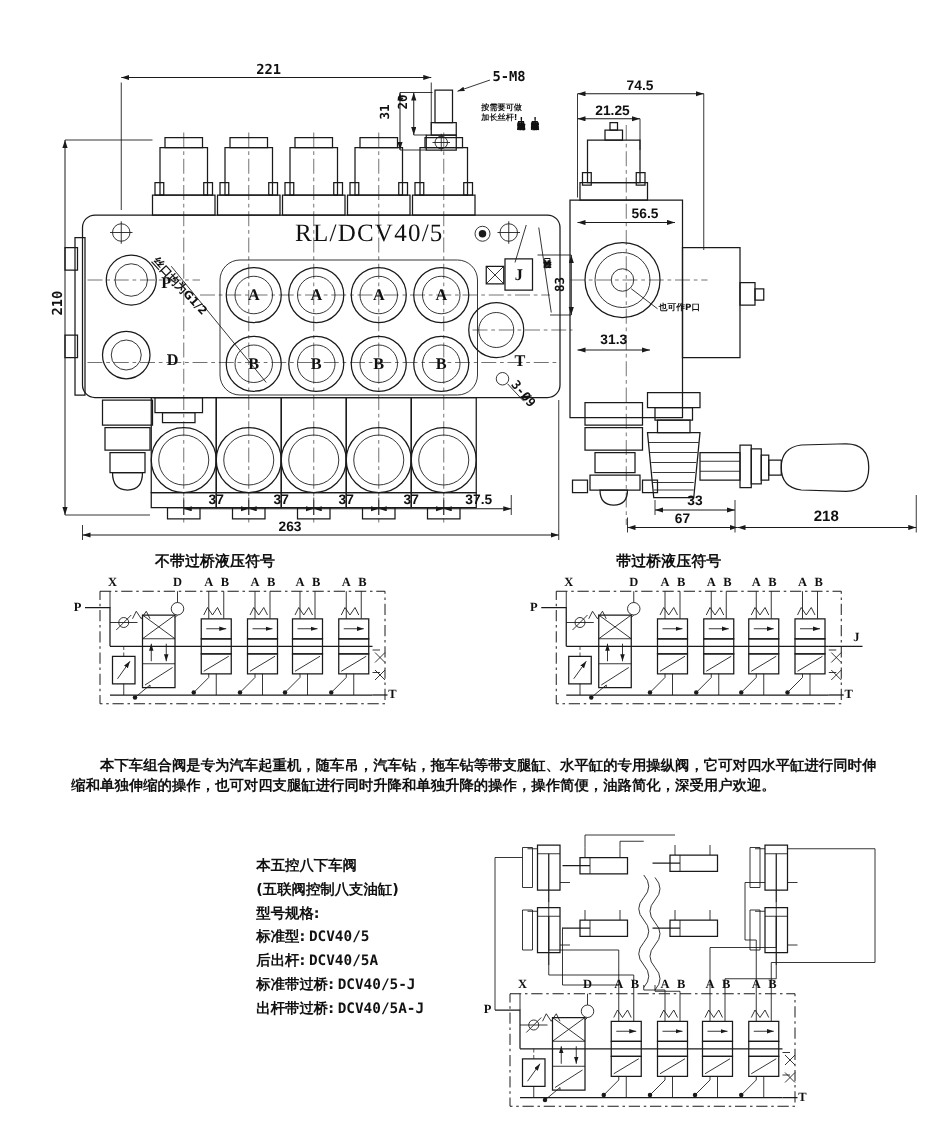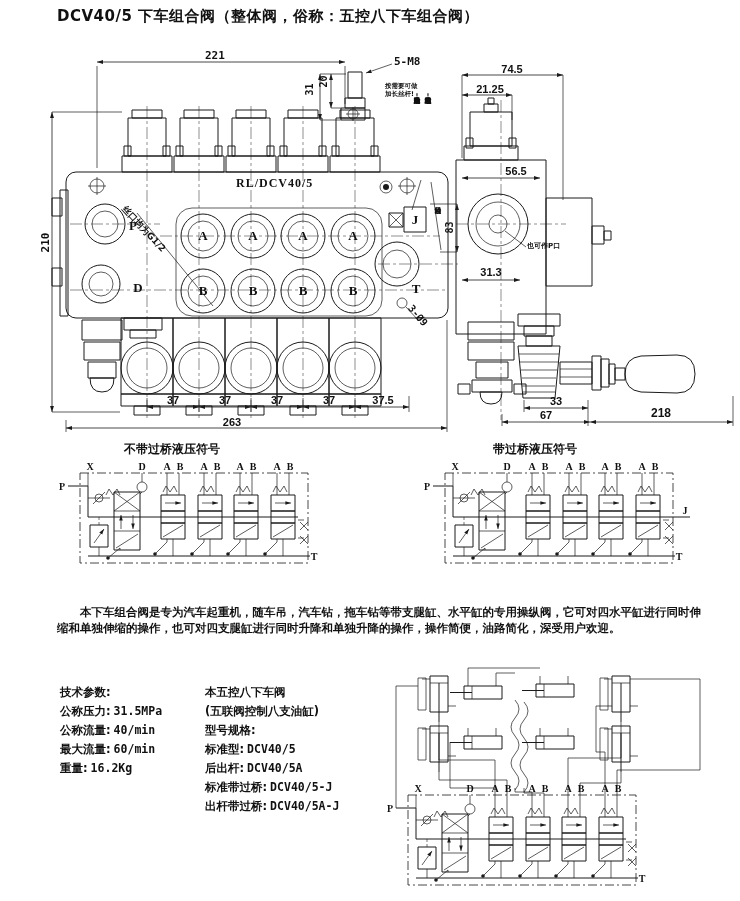--- a/index.html
+++ b/index.html
@@ -16,21 +16,21 @@
   .lbl{position:absolute;white-space:nowrap;color:#111;font-weight:bold;}
   .dim{font-family:"DejaVu Sans Mono",monospace;font-size:11px;}
   .dimc{font-family:Liberation Sans, sans-serif;font-size:11px;transform:translate(-50%,0);}
   .r90{transform:rotate(-90deg);}
   .pt{font-family:"Liberation Serif","DejaVu Serif",serif;font-size:13px;transform:translate(-50%,-50%);}
   .sl{font-family:"Liberation Serif","DejaVu Serif",serif;font-size:10px;transform:translate(-50%,-50%);}
   .cn{font-family:"DejaVu Sans",sans-serif;font-weight:bold;}
   .note{font-size:6.5px;line-height:8px;}
   .vert{writing-mode:vertical-rl;text-orientation:upright;font-size:6.5px;letter-spacing:0;}
   .title{position:absolute;left:57px;top:7px;font-size:15px;font-weight:bold;letter-spacing:.5px;}
-  .model{position:absolute;left:236px;top:176px;font-family:"Liberation Serif","DejaVu Serif",serif;font-weight:bold;font-size:12px;letter-spacing:1px;}
+  .model{position:absolute;left:236px;top:176px;font-family:"Liberation Serif","DejaVu Serif",serif;font-weight:normal;font-size:20px;letter-spacing:1px;}
   .schtitle{position:absolute;width:160px;text-align:center;font-size:12px;}
   .para{position:absolute;left:57px;top:588px;width:644px;font-size:11.5px;font-weight:bold;line-height:1.42;text-align:justify;text-indent:2em;margin-top:16px;}
   .specs{position:absolute;left:60px;top:683px;font-size:11.5px;line-height:19px;}
   .models{position:absolute;left:205px;top:683px;font-size:11.5px;line-height:19px;}
   .specs span+span,.models span+span{margin-left:3px;font-family:"DejaVu Sans Mono",monospace;}
   .conntitle{position:absolute;left:388px;top:648px;font-size:12px;}
 </style>
 </head>
 <body>
 
@@ -339,21 +339,20 @@
     <path class="thin" d="M621,772 V783 H580 V795"></path>
     <path class="thin" d="M630,679 H700 V770 H617 V795"></path>
     <path class="thin" d="M612,706 H596 V752 H605 V795"></path>
     <path class="thin" d="M450,742 V788 H495"></path>
     <g transform="translate(408,792)">
           <use href="#hydsym"></use>
         </g>
   </g>
 </svg>
 
-<div class="title cn">DCV40/5 下车组合阀（整体阀，俗称：五控八下车组合阀）</div>
 
 <div class="model">RL/DCV40/5</div>
 
 <span class="lbl dim" style="left:205px;top:49px">221</span>
 <span class="lbl dim r90" style="left:36px;top:236px">210</span>
 <span class="lbl dim r90" style="left:303px;top:84px;font-size:10px">31</span>
 <span class="lbl dim r90" style="left:317px;top:76px;font-size:10px">20</span>
 <span class="lbl dim" style="left:394px;top:55px">5-M8</span>
 <span class="lbl dimc" style="left:173px;top:394px">37</span>
 <span class="lbl dimc" style="left:225px;top:394px">37</span>
@@ -421,27 +420,20 @@
 <span class="lbl sl" style="left:618px;top:466px">B</span>
 <span class="lbl sl" style="left:642px;top:466px">A</span>
 <span class="lbl sl" style="left:655px;top:466px">B</span>
 <span class="lbl sl" style="left:427px;top:486px">P</span>
 <span class="lbl sl" style="left:685px;top:510px">J</span>
 <span class="lbl sl" style="left:679px;top:556px">T</span>
 
 <div class="para cn">本下车组合阀是专为汽车起重机，随车吊，汽车钻，拖车钻等带支腿缸、水平缸的专用操纵阀，它可对四水平缸进行同时伸缩和单独伸缩的操作，也可对四支腿缸进行同时升降和单独升降的操作，操作简便，油路简化，深受用户欢迎。</div>
 
 
-<div class="specs cn">
-  <div>技术参数:</div>
-  <div><span>公称压力:</span><span>31.5MPa</span></div>
-  <div><span>公称流量:</span><span>40/min</span></div>
-  <div><span>最大流量:</span><span>60/min</span></div>
-  <div><span>重量:</span><span>16.2Kg</span></div>
-</div>
 
 <div class="models cn">
   <div>本五控八下车阀</div>
   <div>(五联阀控制八支油缸)</div>
   <div>型号规格:</div>
   <div><span>标准型:</span><span>DCV40/5</span></div>
   <div><span>后出杆:</span><span>DCV40/5A</span></div>
   <div><span>标准带过桥:</span><span>DCV40/5-J</span></div>
   <div><span>出杆带过桥:</span><span>DCV40/5A-J</span></div>
 </div>

